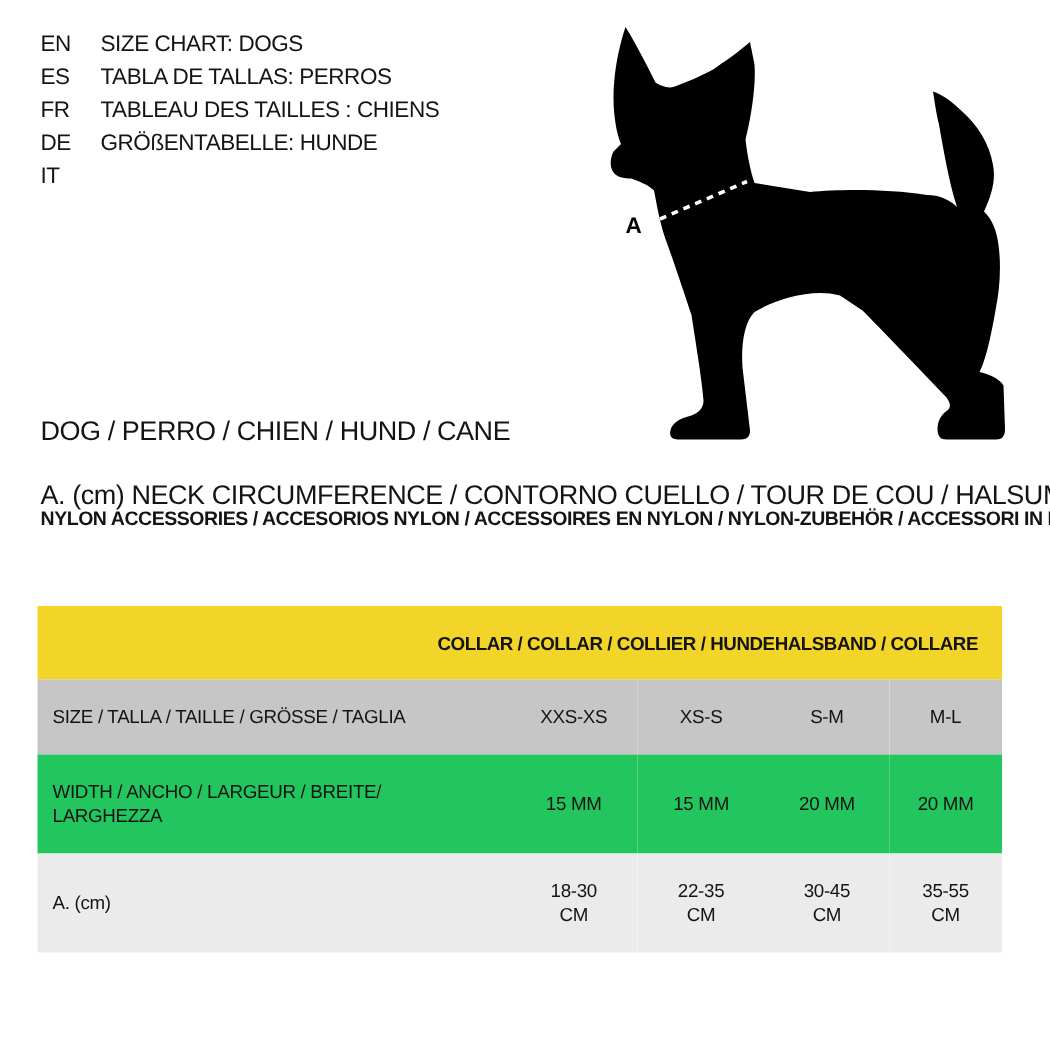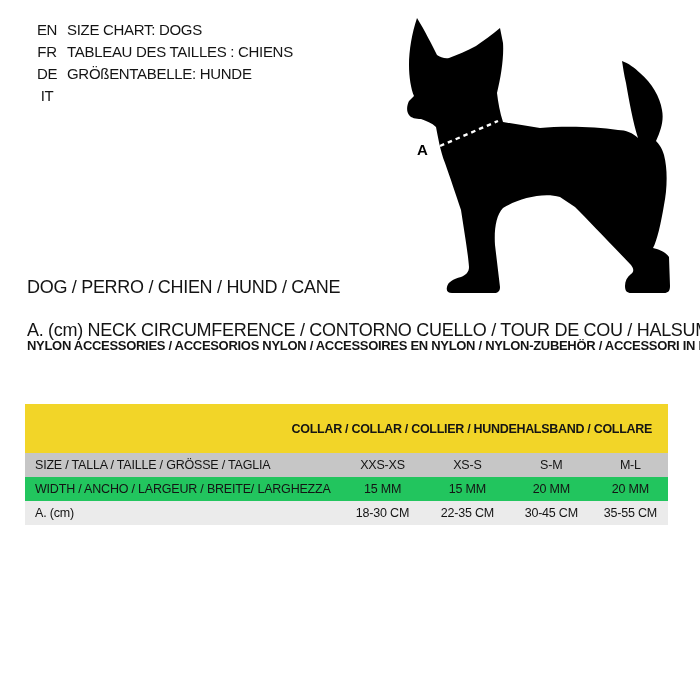--- a/index.html
+++ b/index.html
@@ -1,54 +1,58 @@
 <!DOCTYPE html>
 <html><head>
 <meta charset="utf-8">
 <style>
   html,body{margin:0;padding:0;background:#fff;}
   .page{position:relative;width:700px;height:700px;background:#fff;overflow:hidden;
         font-family:"Liberation Sans",sans-serif;color:#141414;}
 
   
-  .lang-list{position:absolute;left:27px;top:19px;text-align:center;}
+  .lang-list{position:absolute;left:27px;top:19px;}
   .lang-row{display:flex;height:22px;line-height:22px;font-size:15px;letter-spacing:-0.3px;}
   .lang-code{width:40px;flex:0 0 40px;}
   .lang-label{white-space:nowrap;}
 
   
   .dog-figure{position:absolute;left:390px;top:5px;width:290px;height:300px;}
   .measure-a{font:700 15px "Liberation Sans",sans-serif;fill:#000;}
 
   
   .caption{position:absolute;left:27px;white-space:nowrap;font-size:18px;letter-spacing:-0.3px;}
   .caption-species{top:277px;}
   .caption-measurement{top:320px;}
   .caption-material{top:338px;font-weight:700;font-size:13px;}
 
   
   .size-table{position:absolute;left:25px;top:404px;width:643px;border-collapse:collapse;
               font-size:12.5px;letter-spacing:-0.2px;table-layout:fixed;}
   .size-table th{height:17px;font-weight:700;text-align:right;background:#F2D528;
                  padding:16px;letter-spacing:-0.3px;}
-  .size-table td{height:16px;padding:4px;text-align:center;line-height:16px;}
+  .size-table td{height:16px;padding:17px;text-align:center;line-height:16px;}
   .size-table td.lbl{text-align:left;padding-left:10px;}
   .size-table tr.r1{background:#C6C6C6;}
   .size-table tr.r2{background:#FFFFFF;}
   .size-table tr.r3{background:#EBEBEB;}
 </style>
 </head>
 <body>
 
 <div class="page">
 
   <div class="lang-list">
     <div class="lang-row">
       <span class="lang-code">EN</span>
       <span class="lang-label">SIZE CHART: DOGS</span>
+    </div>
+    <div class="lang-row">
+      <span class="lang-code">ES</span>
+      <span class="lang-label">TABLA DE TALLAS: PERROS</span>
     </div>
     <div class="lang-row">
       <span class="lang-code">FR</span>
       <span class="lang-label">TABLEAU DES TAILLES : CHIENS</span>
     </div>
     <div class="lang-row">
       <span class="lang-code">DE</span>
       <span class="lang-label">GRÖßENTABELLE: HUNDE</span>
     </div>
     <div class="lang-row">

